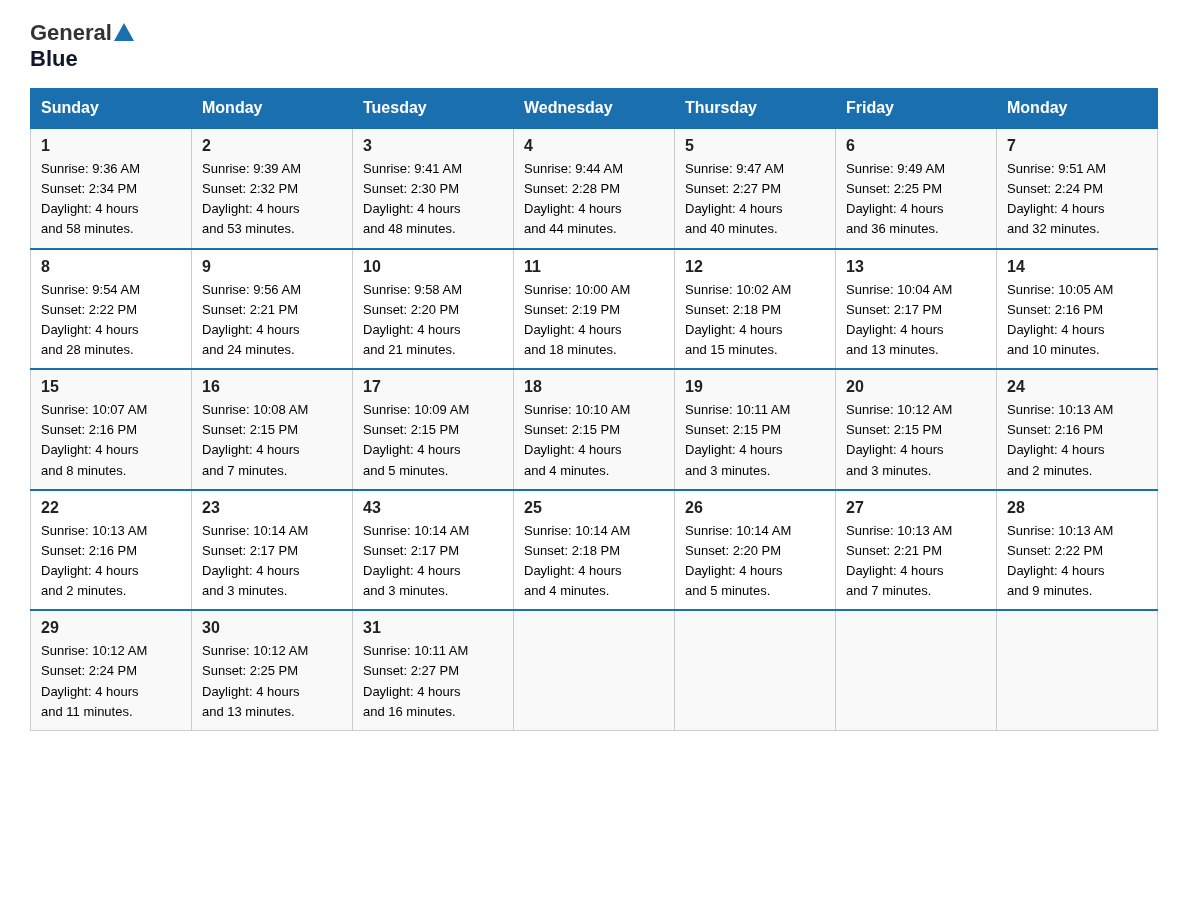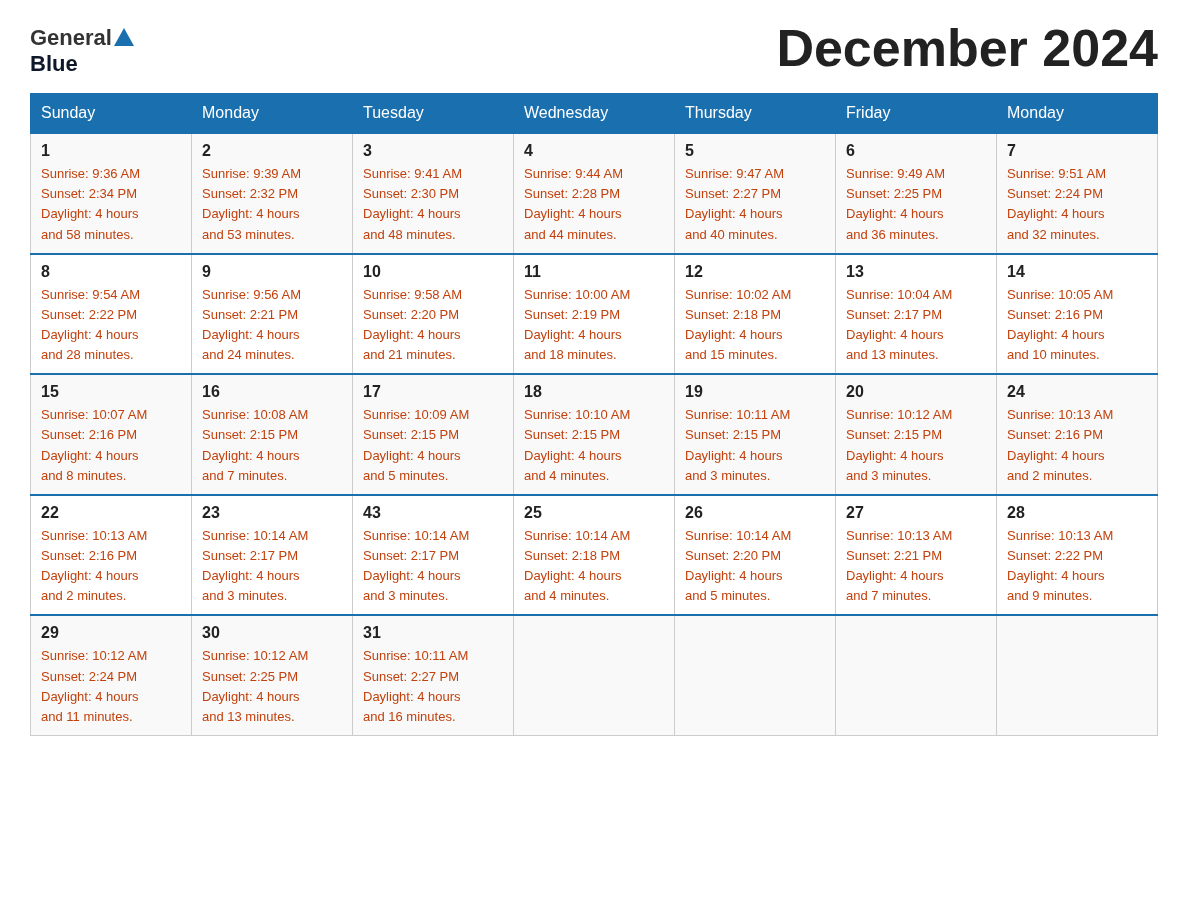--- a/index.html
+++ b/index.html
@@ -6,21 +6,21 @@
     body {
       font-family: Arial, sans-serif;
       background: #ffffff;
       padding: 20px 30px;
       width: 1188px;
       min-height: 918px;
     }
     .header-area {
       display: flex;
       justify-content: space-between;
-      align-items: flex-end;
+      align-items: center;
       margin-bottom: 16px;
     }
     .logo-text-general {
       font-size: 22px;
       font-weight: bold;
       color: #333;
     }
     .logo-triangle {
       width: 0;
       height: 0;
@@ -60,21 +60,21 @@
     }
     table {
       width: 100%;
       border-collapse: collapse;
       table-layout: fixed;
     }
     thead tr th {
       background-color: #1a6faf;
       color: white;
       font-size: 16px;
-      font-weight: normal;
+      font-weight: bold;
       padding: 10px 10px;
       text-align: left;
       border: 1px solid #1a6faf;
     }
     tbody tr td {
       vertical-align: top;
       border: 1px solid #ccc;
       padding: 8px 10px;
       font-size: 13px;
       color: #333;
@@ -82,21 +82,21 @@
     }
     .day-number {
       font-size: 16px;
       font-weight: bold;
       color: #222;
       display: block;
       margin-bottom: 4px;
     }
     .day-info {
       font-size: 13px;
-      color: #c2410c;
+      color: #000000;
       line-height: 1.55;
     }
     .empty-cell {
       background: #fff;
     }
     tbody tr:nth-child(odd) td {
       background: #f9f9f9;
     }
     tbody tr:nth-child(even) td {
       background: #ffffff;
@@ -116,21 +116,20 @@
   <div class="logo-wrapper">
     <div class="logo-row1">
       <span class="logo-text-general">General</span>
       <span class="logo-triangle"></span>
     </div>
     <div>
       <span class="logo-blue">Blue</span>
     </div>
   </div>
   <div class="title-area">
-    <div class="calendar-title">December 2024</div>
   </div>
 </div>
 
 <table>
   <thead>
     <tr>
     <th>Sunday</th>
         <th>Monday</th>
         <th>Tuesday</th>
         <th>Wednesday</th>

